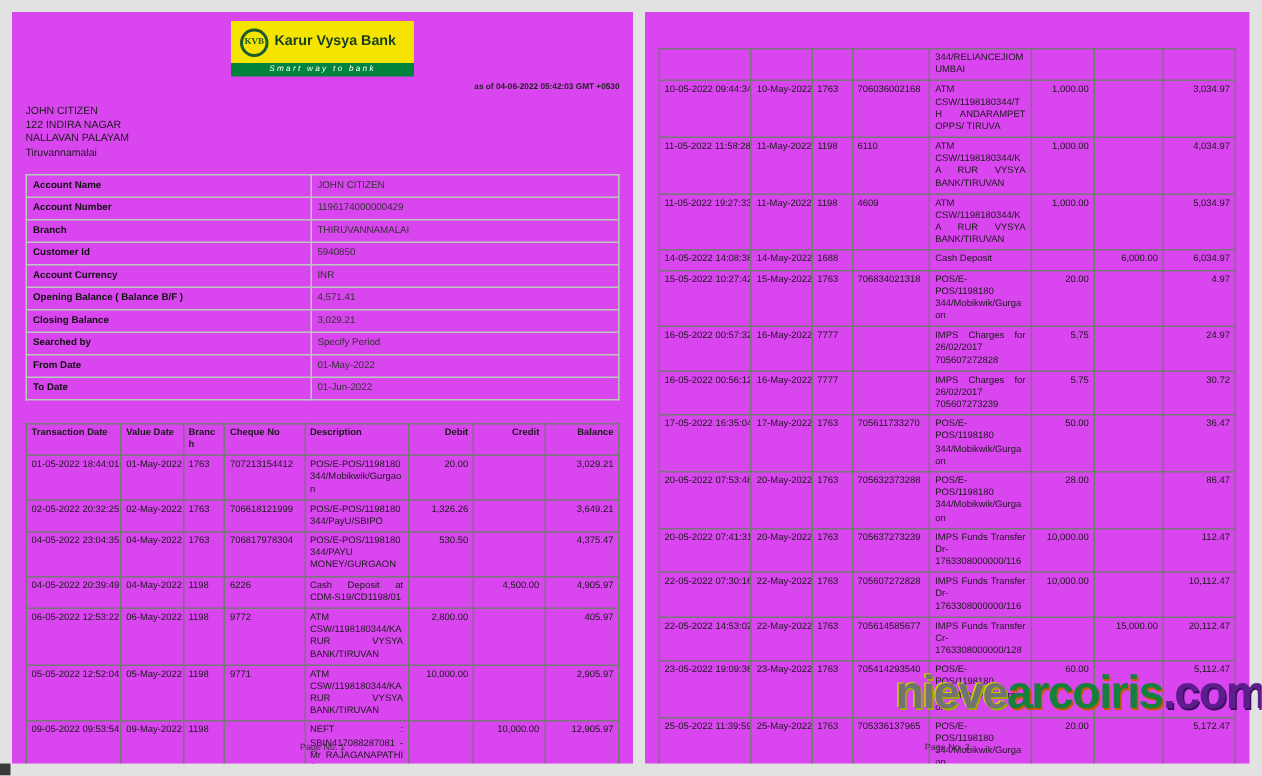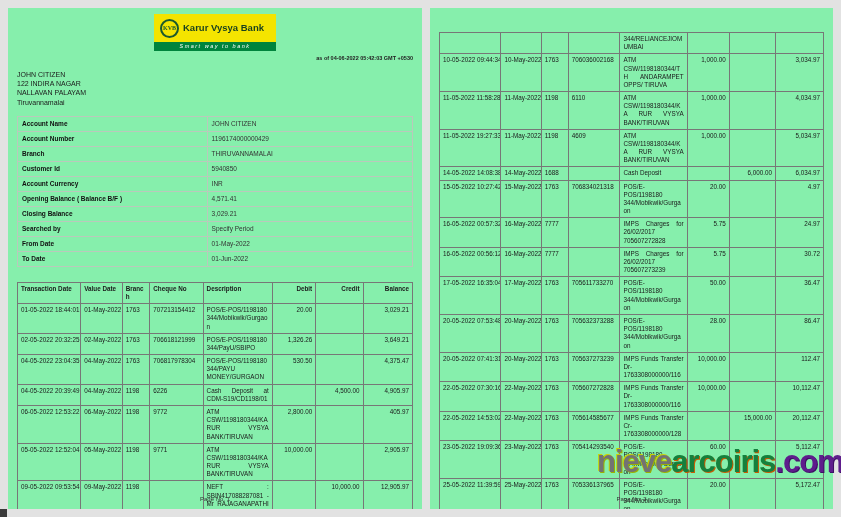--- a/index.html
+++ b/index.html
@@ -7,21 +7,21 @@
   body {
     background: #e2e2e2;
     font-family: "Liberation Sans", sans-serif;
     position: relative;
     overflow: hidden;
   }
   .page {
     position: absolute;
     top: 8px;
     height: 501px;
-    background: #86efac;
+    background: #d946ef;
     overflow: hidden;
   }
   #page1 { left: 8px;  width: 414px; padding: 0 9px; }
   #page2 { left: 430px; width: 403px; padding: 0 9px; }
 
   
   .logo-wrap { width: 122px; margin: 6px auto 0 auto; }
   .logo-top {
     background: #f4e400;
     display: flex; align-items: center; gap: 4px;

